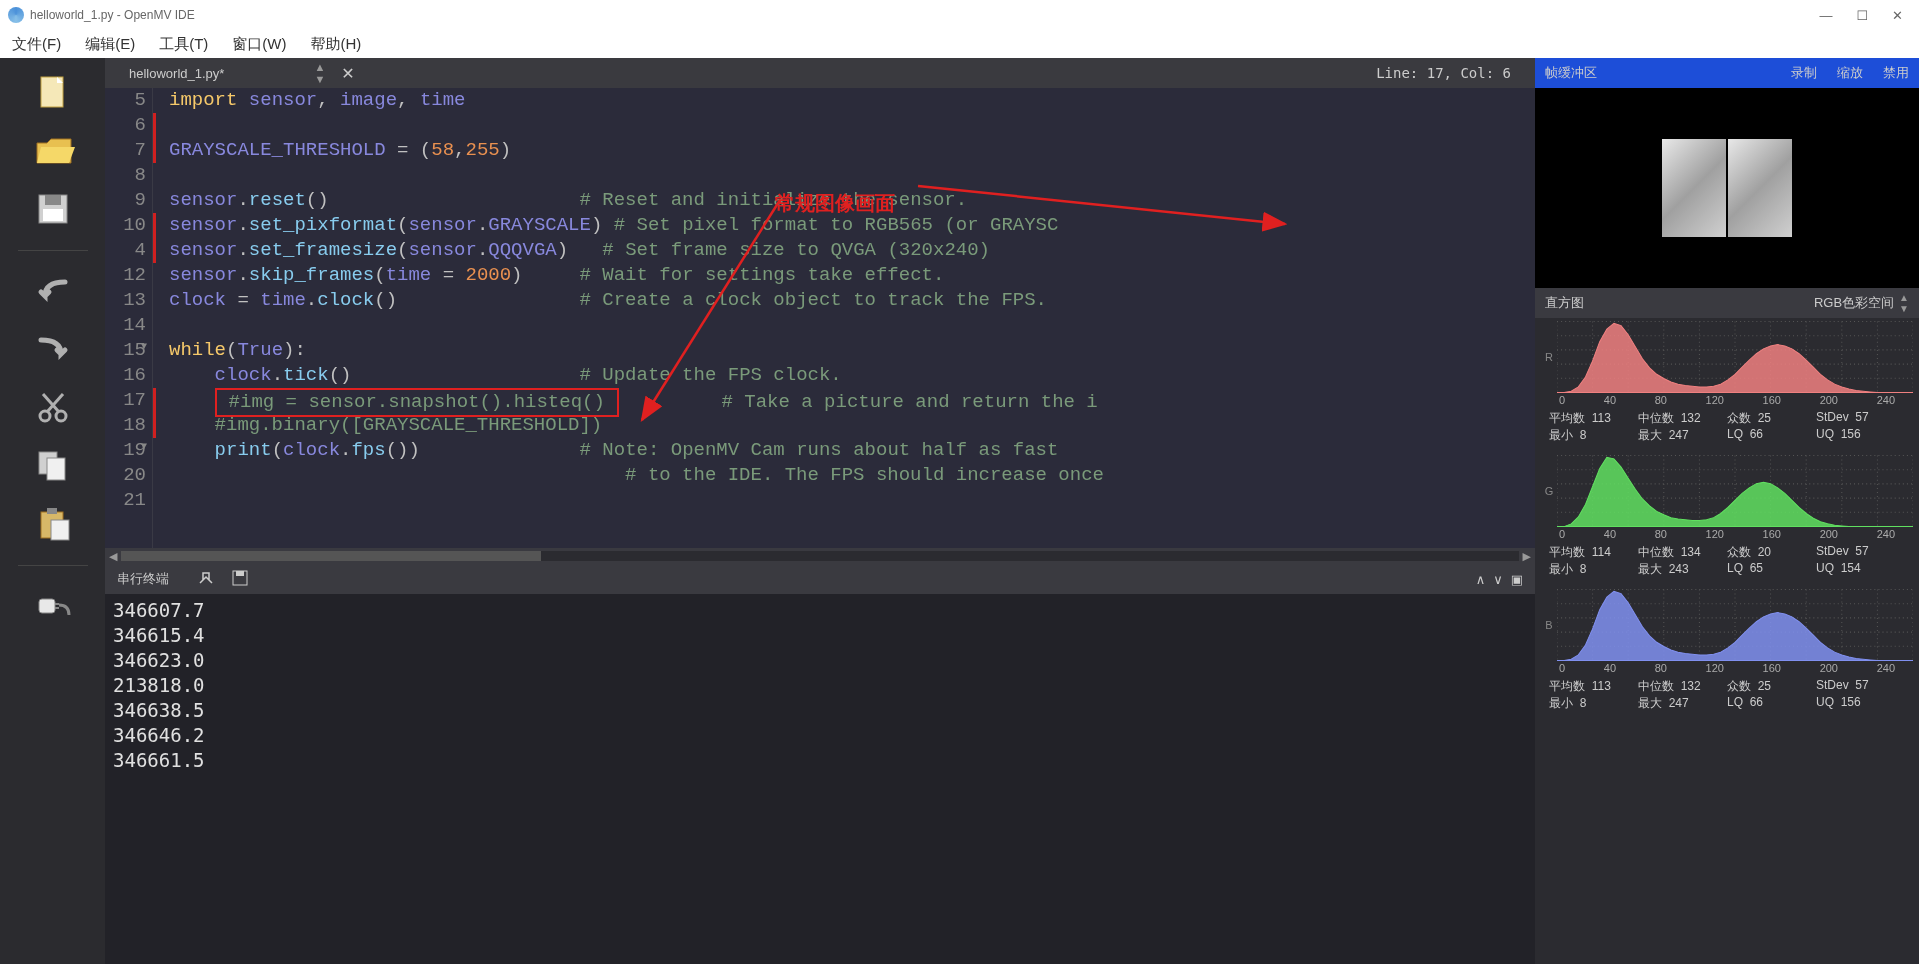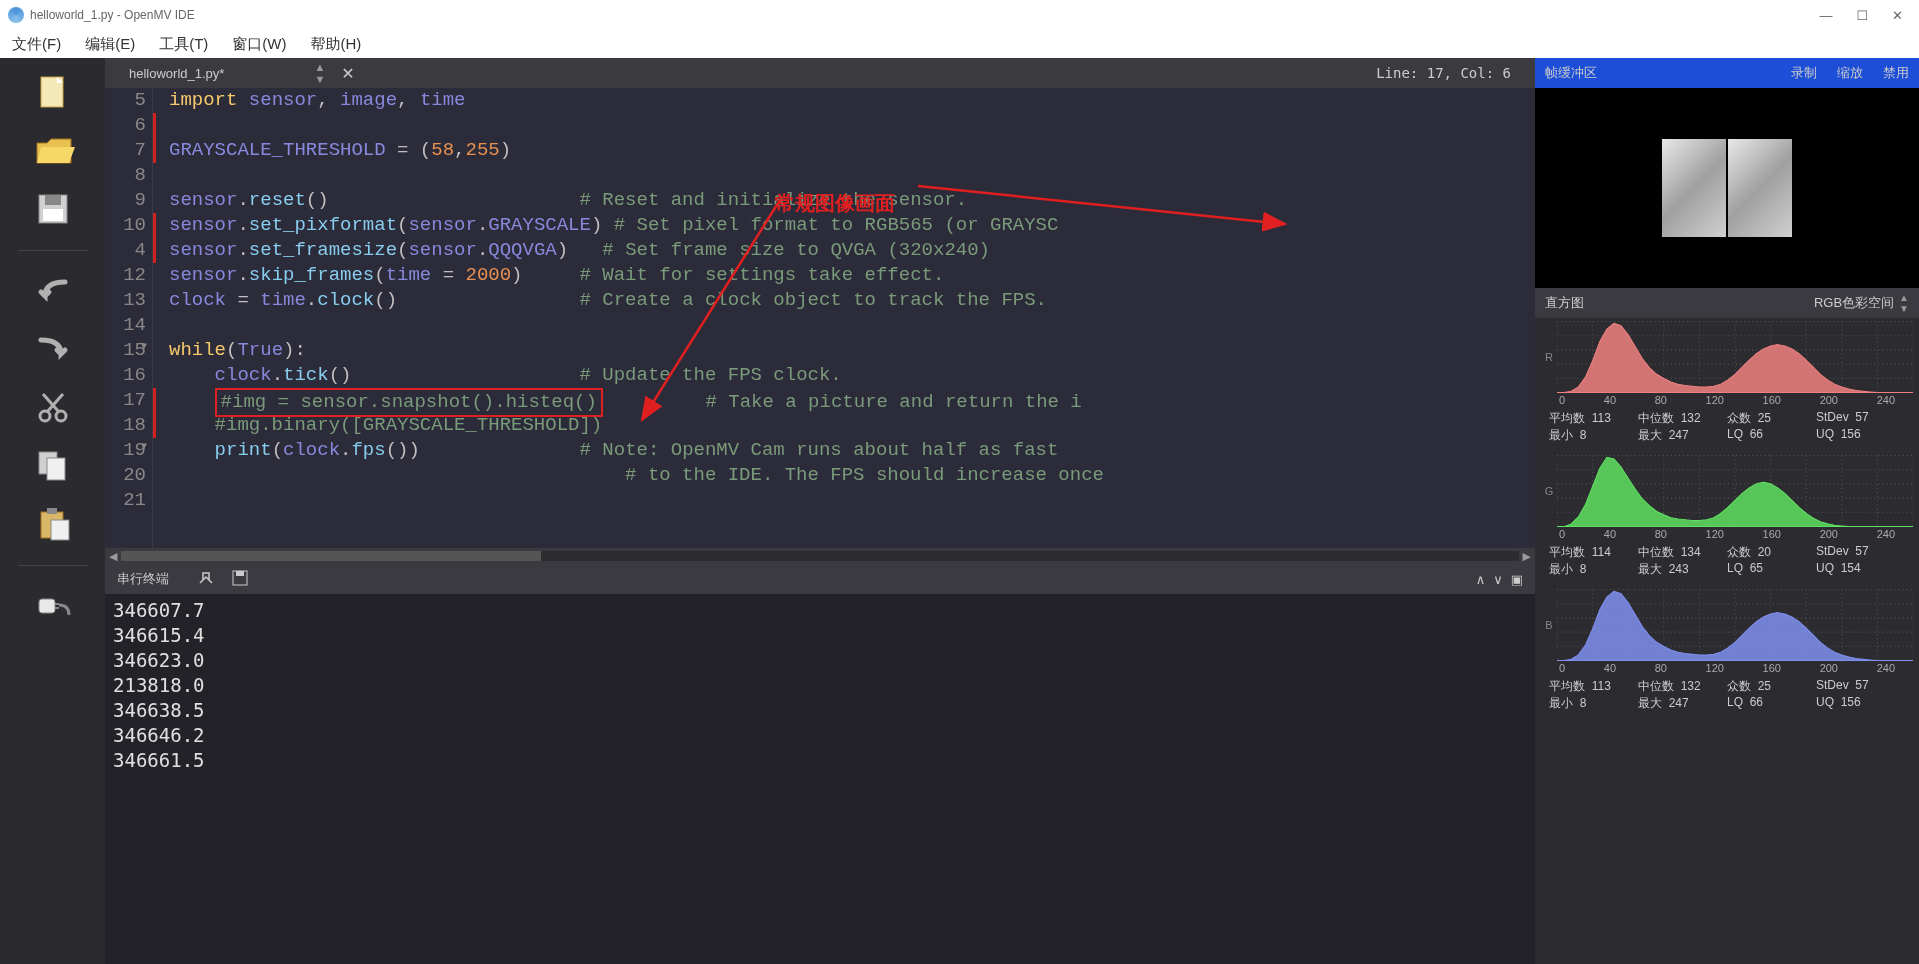--- a/index.html
+++ b/index.html
@@ -25,21 +25,21 @@
 .redbar { position: absolute; left: 48px; width: 3px; background: #d02020; }
 .foldmark { position: absolute; left: 36px; color: #888; font-size: 10px; }
 .code { flex: 1; padding-left: 16px; line-height: 25px; white-space: pre; color: #ccc; overflow: hidden; }
 .code .cline { height: 25px; }
 .kw { color: #f6c96a; }
 .id { color: #8888dd; }
 .fn { color: #88ccee; }
 .op { color: #c0c0c0; }
 .num { color: #e89050; }
 .cm { color: #7a9a7a; }
-.hlbox { border: 2px solid #e02020; display: inline-block; padding: 0 4px; }
+.hlbox { border: 2px solid #e02020; display: inline-block; padding: 0 12px; }
 .hscroll { height: 16px; background: #3a3a40; display: flex; align-items: center; padding: 0 4px; color: #999; font-size: 11px; }
 .hscroll .track { flex: 1; height: 10px; background: #2b2b30; margin: 0 4px; position: relative; }
 .hscroll .thumb { position: absolute; left: 0; width: 30%; height: 100%; background: #555; }
 .termheader { height: 30px; background: #3a3a40; display: flex; align-items: center; padding: 0 12px; color: #ccc; font-size: 13px; gap: 16px; }
 .termheader .tbtns { margin-left: 12px; display: flex; gap: 16px; }
 .termheader .navbtns { margin-left: auto; display: flex; gap: 8px; }
 .terminal { flex: 1; background: #222228; color: #e0e0e0; font-family: Consolas, monospace; font-size: 19px; line-height: 25px; padding: 4px 8px; overflow: hidden; }
 .rightpane { width: 384px; background: #2b2b30; display: flex; flex-direction: column; color: #ccc; }
 .fbheader { height: 30px; background: #1d4ed8; display: flex; align-items: center; padding: 0 10px; font-size: 13px; }
 .fbheader .btns { margin-left: auto; display: flex; gap: 20px; }

